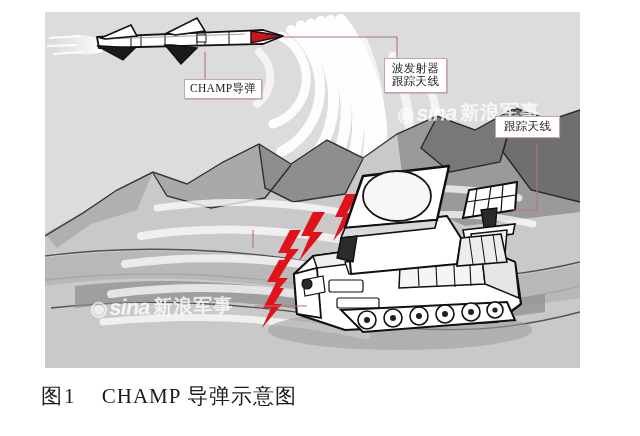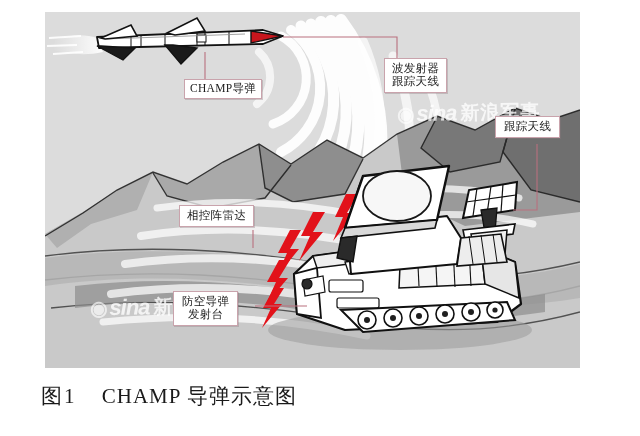--- a/index.html
+++ b/index.html
@@ -337,26 +337,21 @@
 
     <div class="callout" id="callout-champ">CHAMP导弹</div>
 
     <div class="callout" id="callout-hpm">
       <span>波发射器</span>
       <span class="line2">跟踪天线</span>
     </div>
 
     <div class="callout" id="callout-antenna">跟踪天线</div>
 
-    <div class="callout" id="callout-par">相控阵雷达</div>
-
-    <div class="callout" id="callout-launcher">
-      <span>防空导弹</span>
-      <span class="line2">发射台</span>
-    </div>
+
 
   </div>
 
   <div id="figure-caption">
     <span>图1</span>
     <span style="display:inline-block;width:18px"></span><span class="cap-en">CHAMP 导弹示意图</span>
   </div>
 
 </div>
 

